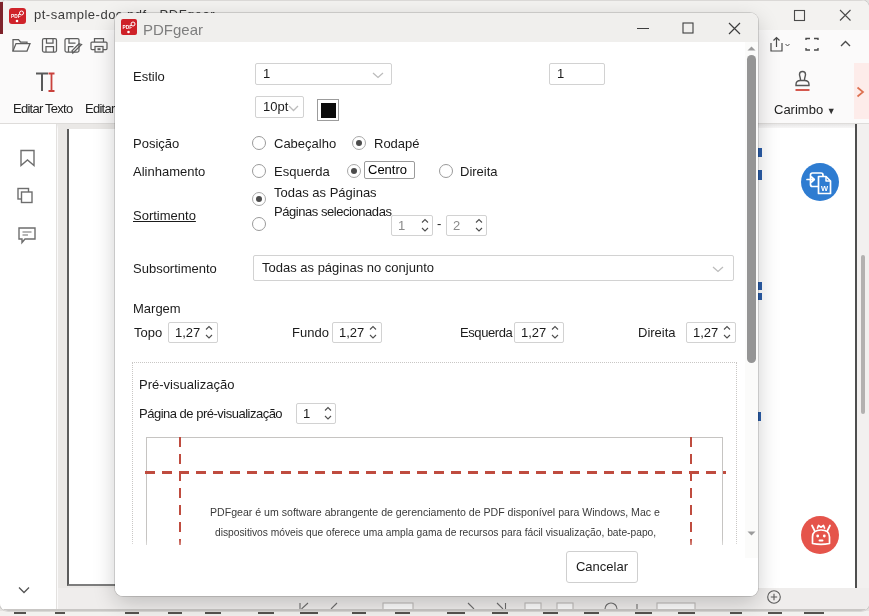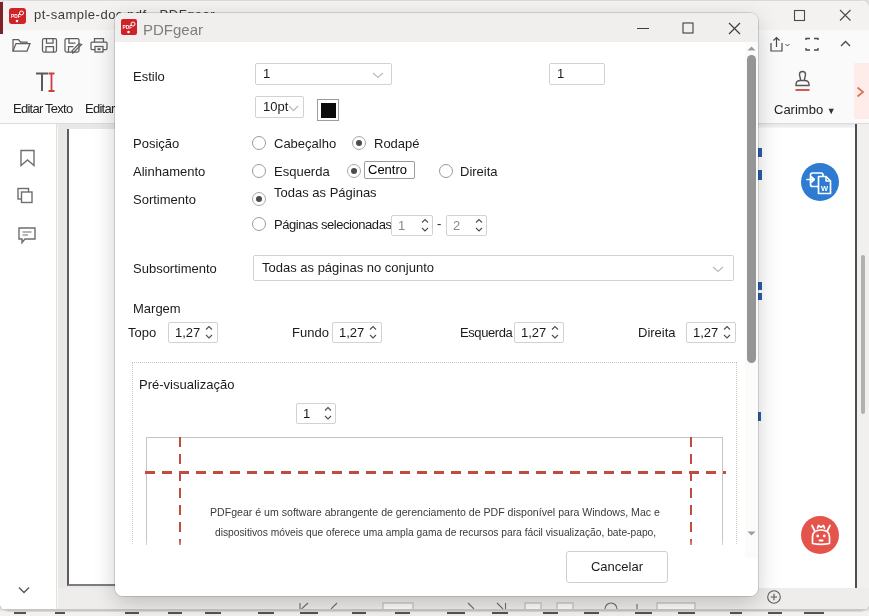--- a/index.html
+++ b/index.html
@@ -265,43 +265,43 @@
   <div class="dlg-label abs" style="left:259px; top:123px;">Rodapé</div>
 
   <div class="dlg-label abs" style="left:18px; top:151px;">Alinhamento</div>
   <div class="radio abs" style="left:137px; top:151px;"></div>
   <div class="dlg-label abs" style="left:159px; top:151px;">Esquerda</div>
   <div class="radio on abs" style="left:232px; top:151px;"></div>
   <div class="abs" style="left:249px; top:148px; width:51px; height:18px; border:1px solid #9b9b9b; border-radius:2px; font-size:13px; line-height:16px; padding-left:3px;">Centro</div>
   <div class="radio abs" style="left:324px; top:151px;"></div>
   <div class="dlg-label abs" style="left:345px; top:151px;">Direita</div>
 
-  <div class="dlg-label abs" style="left:18px; top:179px;">Sortimento</div>
+  <div class="dlg-label abs" style="left:18px; top:195px;text-decoration:underline;">Sortimento</div>
   <div class="radio on abs" style="left:137px; top:179px;"></div>
   <div class="dlg-label abs" style="left:159px; top:172px;">Todas as Páginas</div>
   <div class="radio abs" style="left:137px; top:204px;"></div>
-  <div class="dlg-label abs" style="left:159px; top:204px; letter-spacing:-0.45px;">Páginas selecionadas</div>
+  <div class="dlg-label abs" style="left:159px; top:191px; letter-spacing:-0.45px;">Páginas selecionadas</div>
   <div class="box abs" style="left:276px; top:202px; width:42px; height:21px; line-height:19px; padding-left:6px; color:#8a8a8a;">1
     <svg class="abs" style="right:3px; top:2px;" width="8" height="15" viewBox="0 0 8 15">
         <path d="M1 4.5 L4 1.5 L7 4.5 M1 10 L4 13 L7 10" fill="none" stroke="#4f4f4f" stroke-width="1.1"></path>
       </svg></div>
   <div class="dlg-label abs" style="left:322px; top:203px;">-</div>
   <div class="box abs" style="left:331px; top:202px; width:41px; height:21px; line-height:19px; padding-left:6px; color:#8a8a8a;">2
     <svg class="abs" style="right:3px; top:2px;" width="8" height="15" viewBox="0 0 8 15">
         <path d="M1 4.5 L4 1.5 L7 4.5 M1 10 L4 13 L7 10" fill="none" stroke="#4f4f4f" stroke-width="1.1"></path>
       </svg></div>
 
   <div class="dlg-label abs" style="left:18px; top:248px;">Subsortimento</div>
   <div class="box abs" style="left:138px; top:242px; width:481px; height:26px; line-height:24px; padding-left:8px;">Todas as páginas no conjunto
     <svg class="abs" style="right:9px; top:10px;" width="12" height="7" viewBox="0 0 12 7">
         <path d="M1 1 L6 5.5 L11 1" fill="none" stroke="#bcbcbc" stroke-width="1.3"></path>
       </svg></div>
 
   <div class="dlg-label abs" style="left:18px; top:280px;margin-top:8px;">Margem</div>
-  <div class="dlg-label abs" style="left:13px; top:311.5px;">Topo</div>
+  <div class="dlg-label abs" style="left:19px; top:311.5px;">Topo</div>
   <div class="box abs" style="left:53px; top:309px; width:50px; height:21px; line-height:19px; padding-left:6px;">1,27
     <svg class="abs" style="right:4px; top:2px;" width="8" height="15" viewBox="0 0 8 15">
         <path d="M1 4.5 L4 1.5 L7 4.5 M1 10 L4 13 L7 10" fill="none" stroke="#4f4f4f" stroke-width="1.1"></path>
       </svg></div>
   <div class="dlg-label abs" style="left:177px; top:311.5px;">Fundo</div>
   <div class="box abs" style="left:217px; top:309px; width:50px; height:21px; line-height:19px; padding-left:6px;">1,27
     <svg class="abs" style="right:4px; top:2px;" width="8" height="15" viewBox="0 0 8 15">
         <path d="M1 4.5 L4 1.5 L7 4.5 M1 10 L4 13 L7 10" fill="none" stroke="#4f4f4f" stroke-width="1.1"></path>
       </svg></div>
   <div class="dlg-label abs" style="left:345px; top:311.5px; letter-spacing:-0.4px;">Esquerda</div>
@@ -310,35 +310,36 @@
         <path d="M1 4.5 L4 1.5 L7 4.5 M1 10 L4 13 L7 10" fill="none" stroke="#4f4f4f" stroke-width="1.1"></path>
       </svg></div>
   <div class="dlg-label abs" style="left:523px; top:311.5px;">Direita</div>
   <div class="box abs" style="left:571px; top:309px; width:50px; height:21px; line-height:19px; padding-left:6px;">1,27
     <svg class="abs" style="right:4px; top:2px;" width="8" height="15" viewBox="0 0 8 15">
         <path d="M1 4.5 L4 1.5 L7 4.5 M1 10 L4 13 L7 10" fill="none" stroke="#4f4f4f" stroke-width="1.1"></path>
       </svg></div>
 
   <div id="pvbox" class="abs"></div>
   <div class="dlg-label abs" style="left:24px; top:364px;">Pré-visualização</div>
+  <div class="dlg-label abs" style="left:24px; top:393px; letter-spacing:-0.5px;">Página de pré-visualização</div>
   <div class="box abs" style="left:181px; top:390px; width:40px; height:21px; line-height:19px; padding-left:6px;">1
     <svg class="abs" style="right:3px; top:2px;" width="8" height="15" viewBox="0 0 8 15">
         <path d="M1 4.5 L4 1.5 L7 4.5 M1 10 L4 13 L7 10" fill="none" stroke="#4f4f4f" stroke-width="1.1"></path>
       </svg></div>
   <div id="pvpage" class="abs"></div>
   <div class="reddash-v abs" style="left:63.5px; top:424px; height:121px;"></div>
   <div class="reddash-v abs" style="left:574.5px; top:424px; height:121px;"></div>
   <div class="reddash-h abs" style="left:30px; top:458px; width:581px;"></div>
   <div class="pvline abs" style="left:95px; top:493.5px; transform:scaleX(1.058);">PDFgear é um software abrangente de gerenciamento de PDF disponível para Windows, Mac e</div>
   <div class="pvline abs" style="left:100px; top:514px; transform:scaleX(1.024);">dispositivos móveis que oferece uma ampla gama de recursos para fácil visualização, bate-papo,</div>
   <div class="pvline abs" style="left:107px; top:534.5px; transform:scaleX(1.03);">para ler e modificar arquivos PDF, um conversor de PDF para converter documentos em PDF. Para</div>
   <div id="pvfade" class="abs"></div>
 
   <div id="dlg-footer" class="abs"></div>
-  <div class="btn abs" style="left:451px; top:538px; width:102px; height:32px; line-height:30px; border:1px solid #cfcfcf; color:#1b1b1b;">Cancelar</div>
+  <div class="btn abs" style="left:451px; top:538px; width:72px; height:32px; line-height:30px; border:1px solid #cfcfcf; color:#1b1b1b;">Cancelar</div>
 
   <div id="dlg-sb" class="abs"></div>
   <div id="dlg-sb-thumb" class="abs"></div>
   <svg class="abs" style="left:631px; top:31px;" width="11" height="9" viewBox="0 0 11 9">
     <path d="M1.5 6.5 L5.5 2.5 L9.5 6.5 Z" fill="#9b9b9b"></path>
   </svg>
   <svg class="abs" style="left:631px; top:516px;" width="11" height="9" viewBox="0 0 11 9">
     <path d="M1.5 2.5 L5.5 6.5 L9.5 2.5 Z" fill="#9b9b9b"></path>
   </svg>
 </div>

